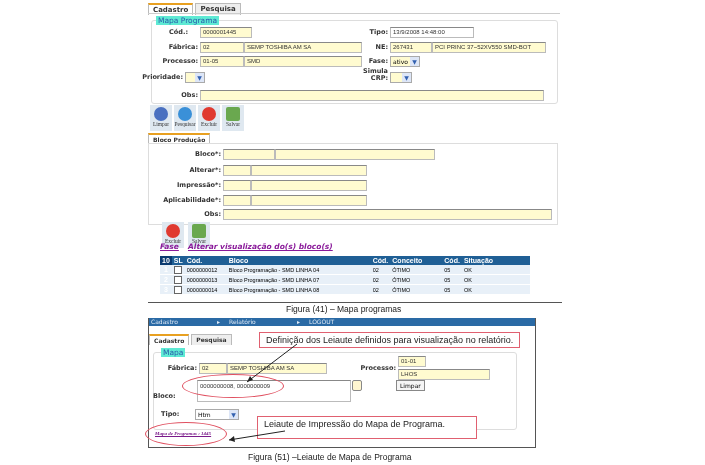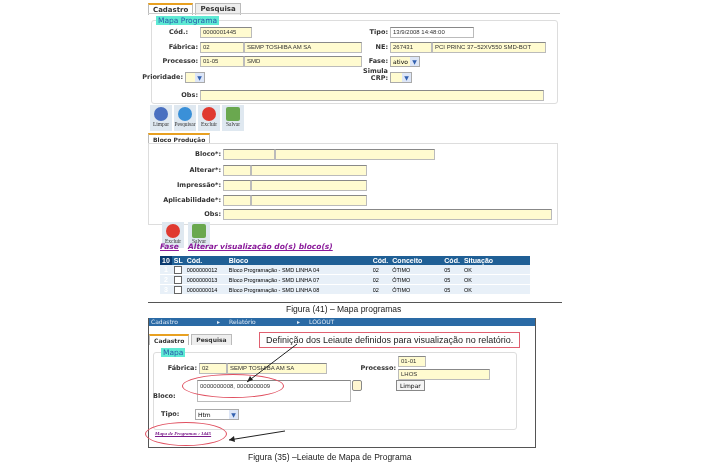--- a/index.html
+++ b/index.html
@@ -178,22 +178,23 @@
   <div class="inp white" style="left:48px;top:62px;width:150px;height:20px;line-height:10px">0000000008, 0000000009</div>
   <div style="position:absolute;left:203px;top:62px;width:8px;height:9px;border:1px solid #888;border-radius:2px;background:#fff6d0"></div>
   <div style="position:absolute;left:247px;top:62px;font-size:6px;border:1px solid #888;padding:0 3px;background:#f5f5f5;height:9px;line-height:9px">Limpar</div>
 
   <div class="lbl" style="left:12px;top:92px;width:18px">Tipo:</div>
   <div class="sel white" style="left:46px;top:91px;width:40px;background:#fff"><span>Htm</span><span class="arr">▼</span></div>
 
   <div style="position:absolute;left:6px;top:113px;font-family:'Liberation Serif',serif;font-size:5px;font-style:italic;color:#7a1a8a;text-decoration:underline;font-weight:bold">Mapa de Programas : 1445</div>
 
   <div class="callout" style="left:110px;top:14px">Definição dos Leiaute definidos para visualização no relatório.</div>
+  <div class="callout" style="left:108px;top:98px;width:206px;height:17px">Leiaute de Impressão do Mapa de Programa.</div>
   <div class="ellipse" style="left:33px;top:56px;width:100px;height:22px"></div>
   <div class="ellipse" style="left:-4px;top:104px;width:80px;height:22px"></div>
   <svg style="position:absolute;left:0;top:0" width="386" height="129">
     <line x1="148" y1="26" x2="98" y2="64" stroke="#222" stroke-width="1"></line>
     <polygon points="98,64 101,58 104,62" fill="#222"></polygon>
     <line x1="136" y1="113" x2="80" y2="122" stroke="#222" stroke-width="1"></line>
     <polygon points="80,122 85,118 86,124" fill="#222"></polygon>
   </svg>
 </div>
-<div class="caption" style="left:248px;top:452px">Figura (35) –Leiaute de Mapa de Programa</div>
+<div class="caption" style="left:248px;top:452px">Figura (51) –Leiaute de Mapa de Programa</div>
 
 </body></html>

